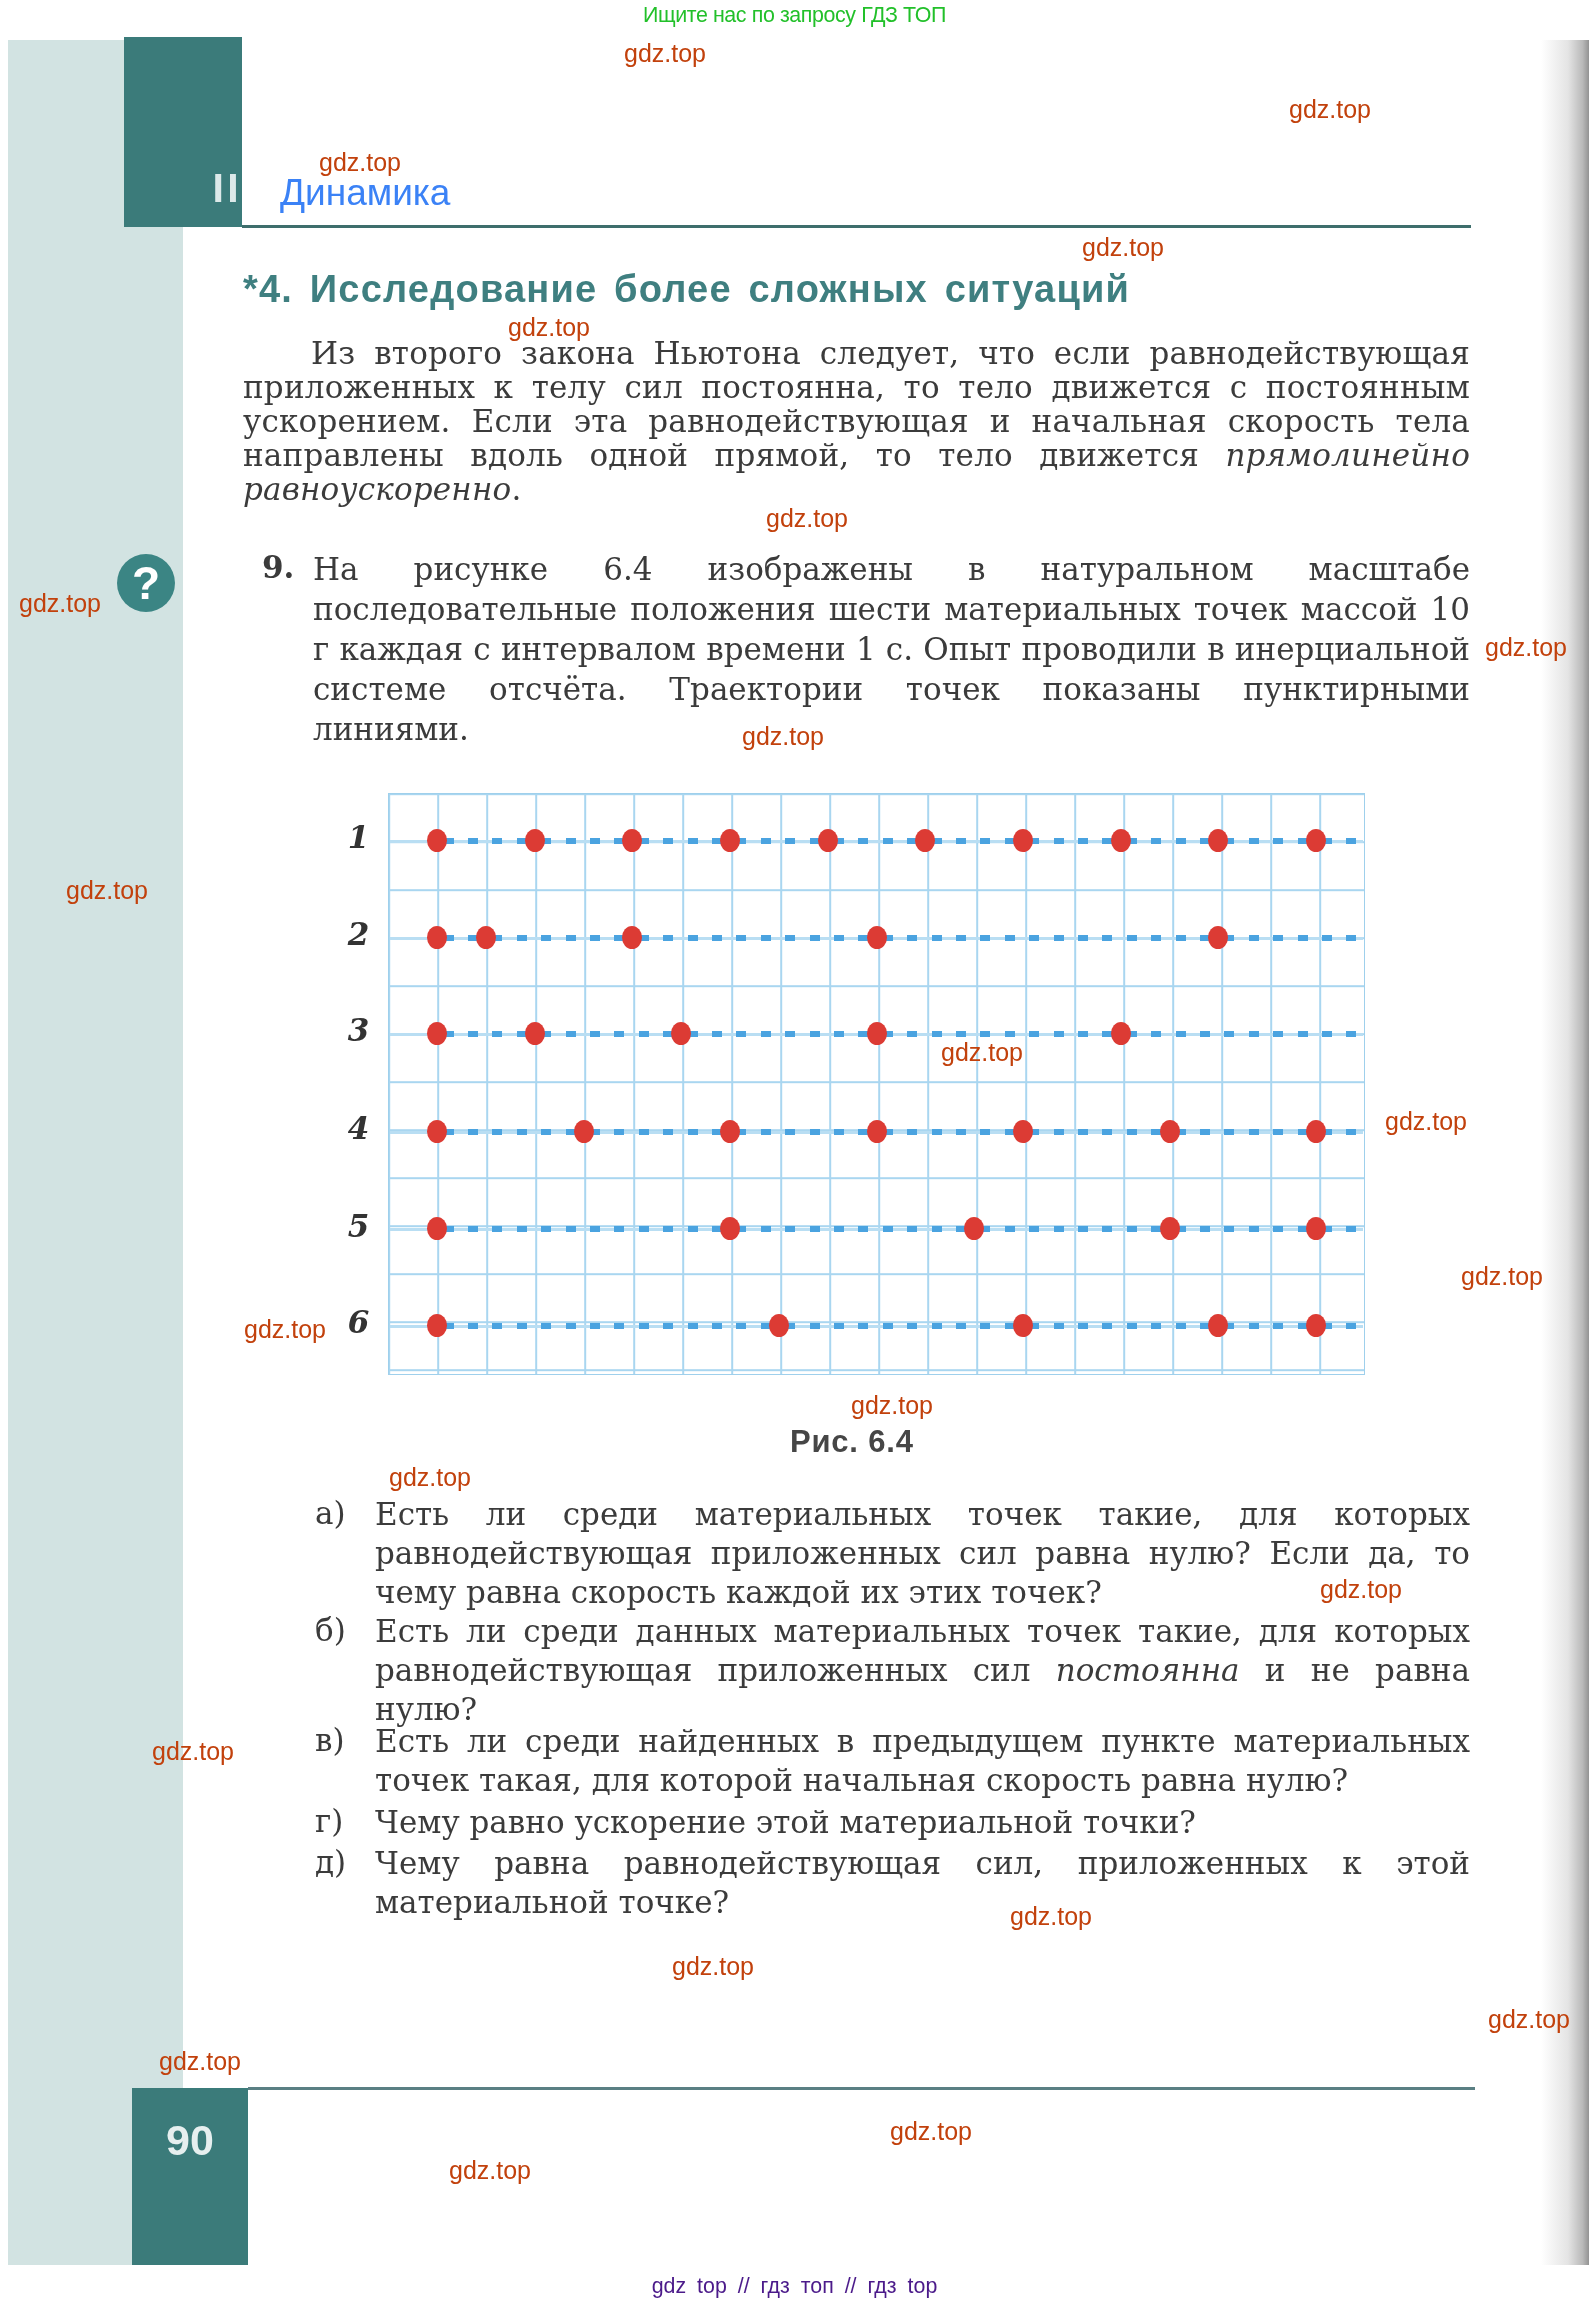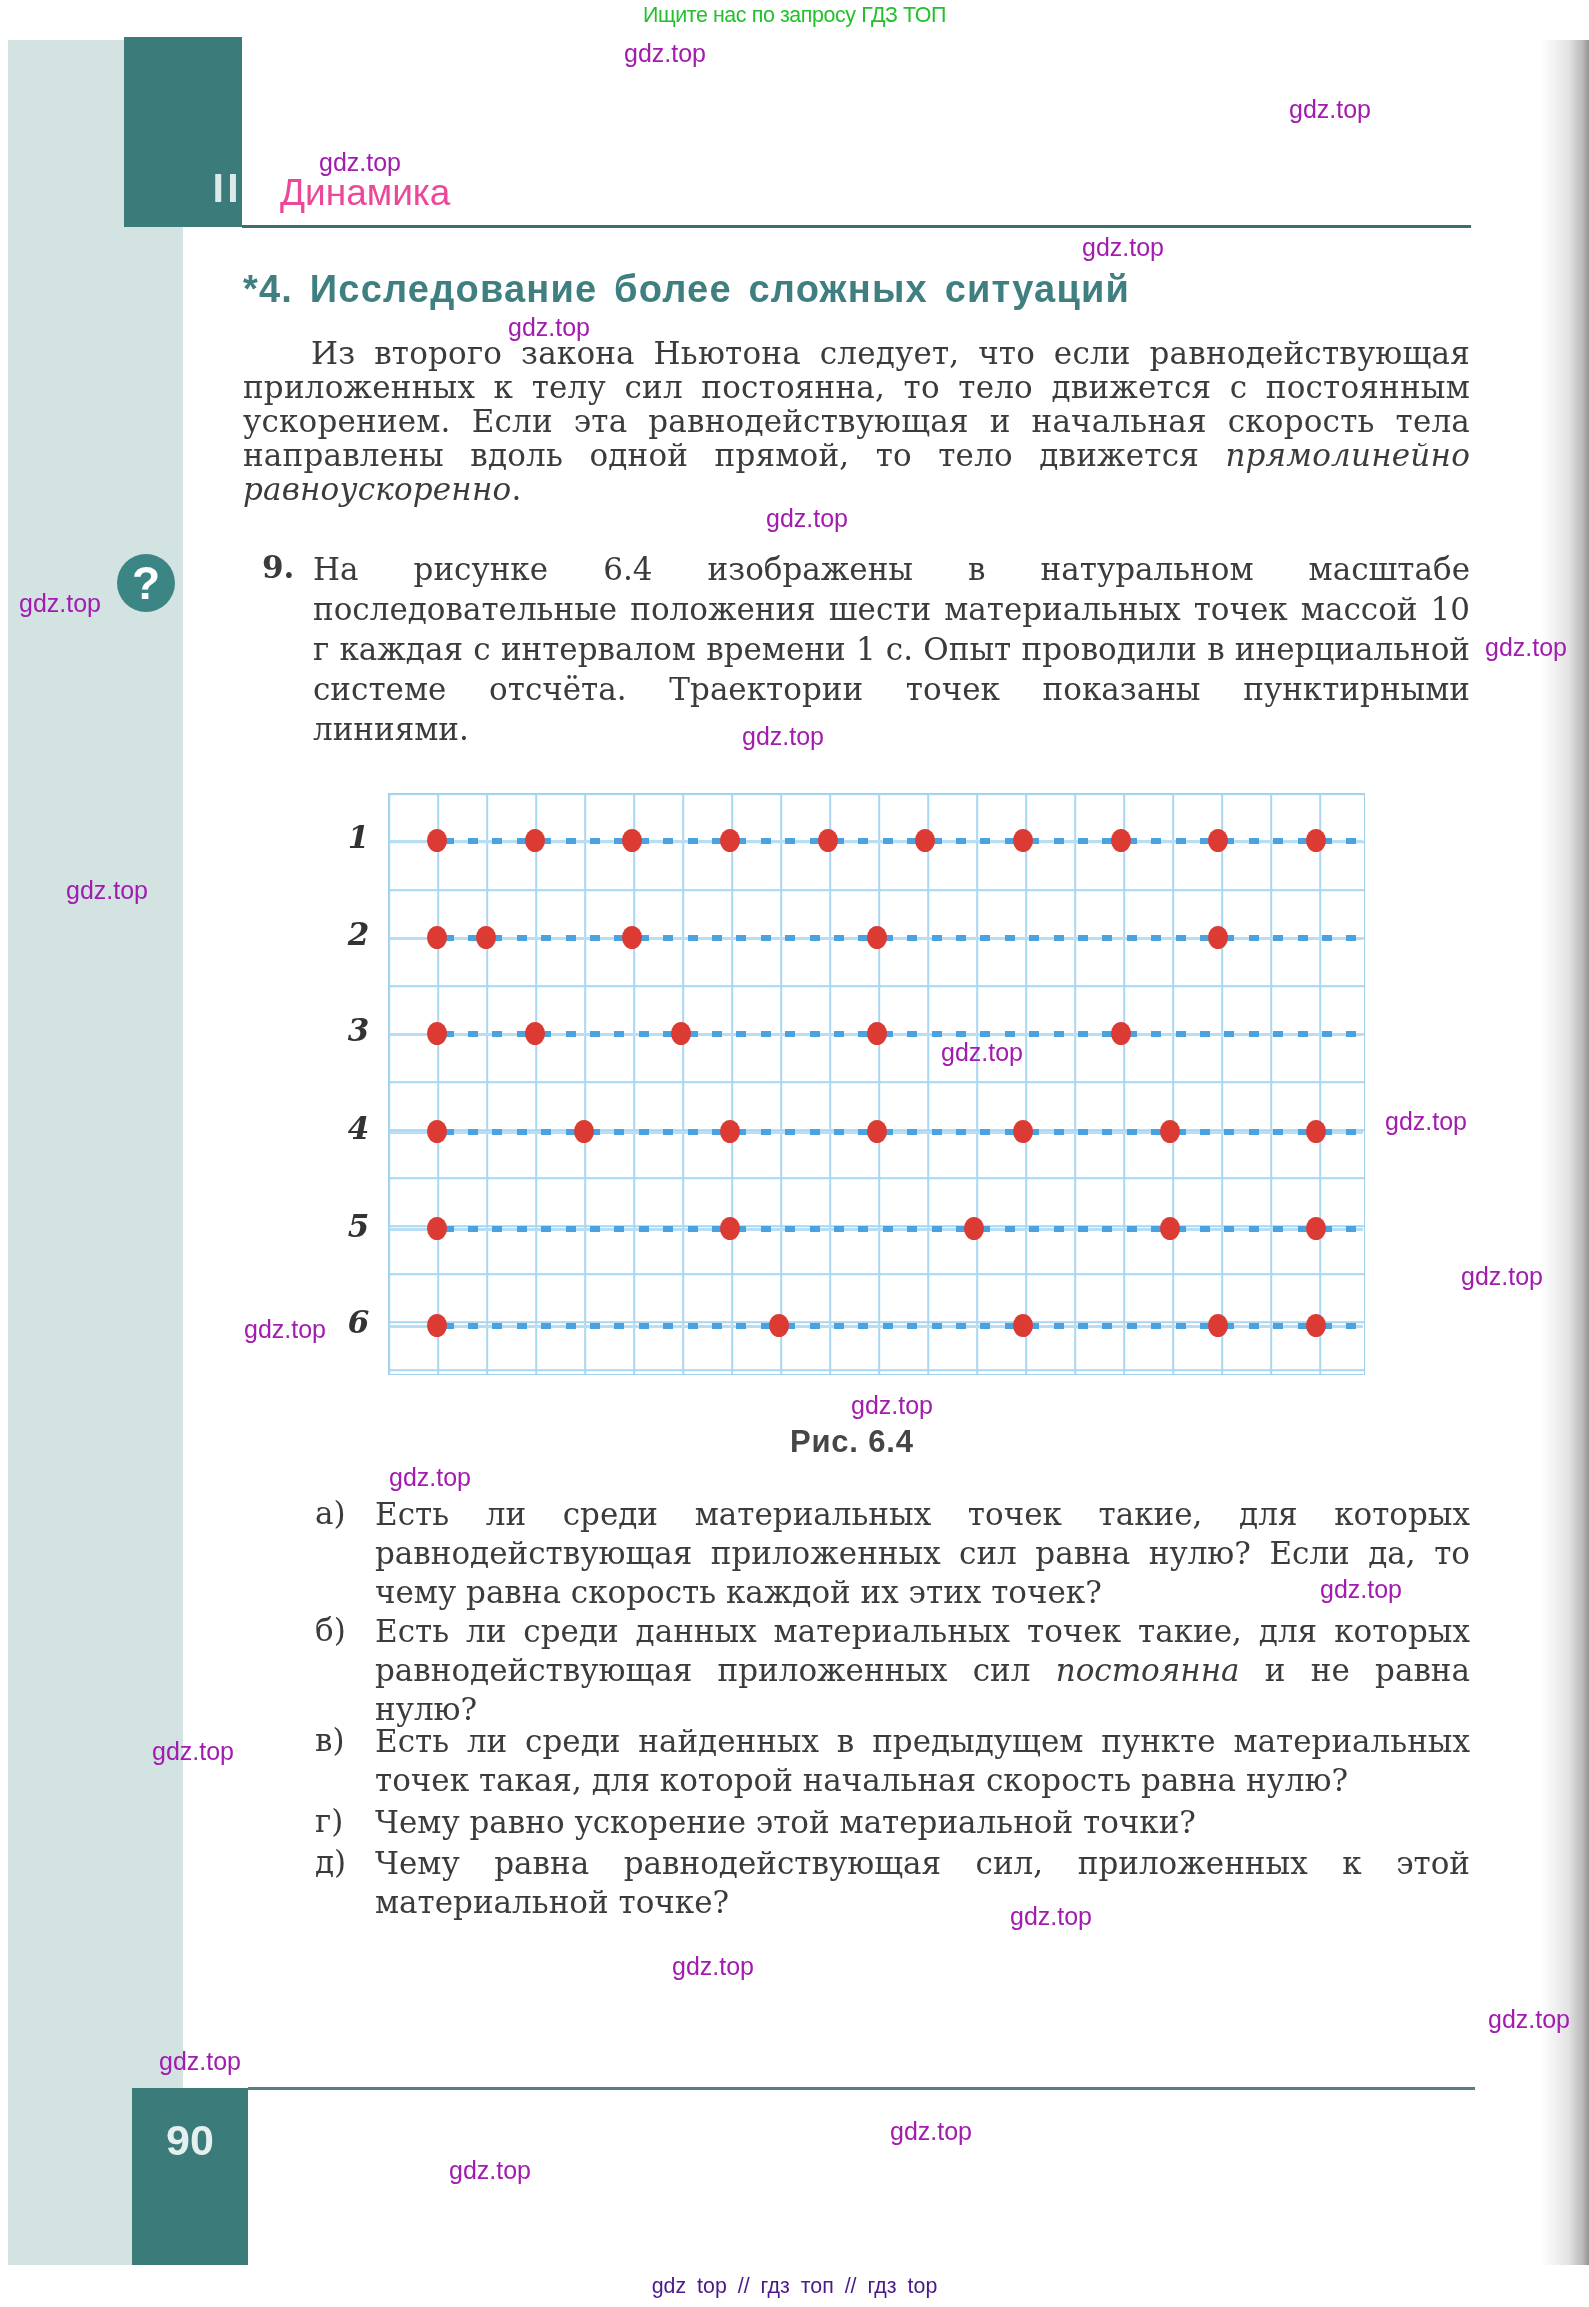--- a/index.html
+++ b/index.html
@@ -8,21 +8,21 @@
   .abs { position:absolute; }
   #topwm { left:0; width:1589px; top:3.3px; text-align:center; font-family:"Liberation Sans", sans-serif;
            font-size:21.4px; color:#22c02a; letter-spacing:-0.4px; }
   #page { left:8.2px; top:40px; width:1575px; height:2225px; background:#ffffff; }
   #leftstrip { left:8.2px; top:40px; width:175px; height:2225px; background:#d2e3e2; }
   #rshadow { left:1541px; top:40px; width:49px; height:2225px;
              background:linear-gradient(to right, rgba(255,255,255,0) 0%, #e4e4e4 55%, #b9b9b9 85%, #8d8d8d 100%); }
   #topbar { left:124px; top:37px; width:118px; height:190px; background:#3b7b7a; }
   #chapnum { left:124px; top:165px; width:118px; text-align:right; color:#dce9e9;
              font-family:"Liberation Sans", sans-serif; font-size:41px; font-weight:bold; letter-spacing:3.3px; }
-  #chaptitle { left:280px; top:172px; font-family:"Liberation Sans", sans-serif; font-size:37px; color:#ec4899; }
+  #chaptitle { left:280px; top:172px; font-family:"Liberation Sans", sans-serif; font-size:37px; color:#3b82f6; }
   #headline { left:242px; top:225px; width:1229px; height:2.5px; background:#3e6e6c; }
   #h4 { left:243px; top:268px; font-family:"Liberation Sans", sans-serif; font-weight:bold; font-size:38px;
         color:#3f7f80; letter-spacing:1.2px; word-spacing:5px; }
   .para { left:243px; width:1227px; font-size:31px; line-height:34px; text-align:justify;
           color:#3b3b3b; letter-spacing:0.2px; }
   .para .ind { display:inline-block; width:68px; }
   #intro { top:336px; }
   #q9num { left:262px; top:549px; font-size:31px; font-weight:bold; color:#3b3b3b; }
   #q9 { left:313px; top:549px; width:1157px; font-size:31px; line-height:40px; text-align:justify;
         color:#3b3b3b; }
@@ -44,21 +44,21 @@
   #caption { left:790px; top:1424px; font-family:"Liberation Sans", sans-serif; font-weight:bold;
              font-size:31px; color:#464646; letter-spacing:0.8px; }
   .qlabel { left:315px; font-size:31px; color:#3b3b3b; }
   .qtext { left:375px; width:1095px; font-size:31px; line-height:39px; text-align:justify; color:#3b3b3b; }
   #bottombar { left:132px; top:2088px; width:116px; height:177px; background:#3b7b7a; }
   #pagenum { left:132px; top:2116px; width:116px; text-align:center; color:#e6efef;
              font-family:"Liberation Sans", sans-serif; font-weight:bold; font-size:43px; }
   #footline { left:248px; top:2087px; width:1227px; height:2.5px; background:#5a7f83; }
   #footwm { left:0; width:1589px; top:2274px; text-align:center; font-family:"Liberation Sans", sans-serif;
             font-size:21.4px; color:#4b1a8a; word-spacing:5px; }
-  .wm { font-family:"Liberation Sans", sans-serif; font-size:25px; color:#a21caf; transform:translate(-50%,-50%);
+  .wm { font-family:"Liberation Sans", sans-serif; font-size:25px; color:#c2410c; transform:translate(-50%,-50%);
         white-space:nowrap; }
 </style>
 </head>
 <body>
 
 <div class="abs" id="topwm">Ищите нас по запросу ГДЗ ТОП</div>
 
 <div class="abs" id="page"></div>
 <div class="abs" id="leftstrip"></div>
 <div class="abs" id="rshadow"></div>

